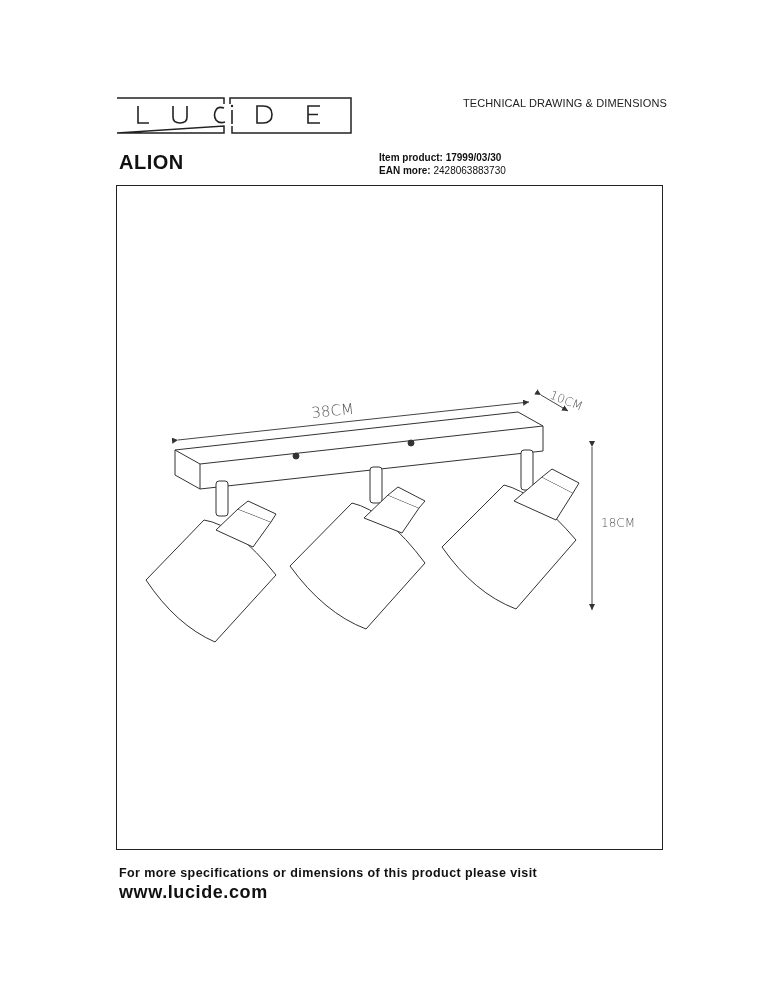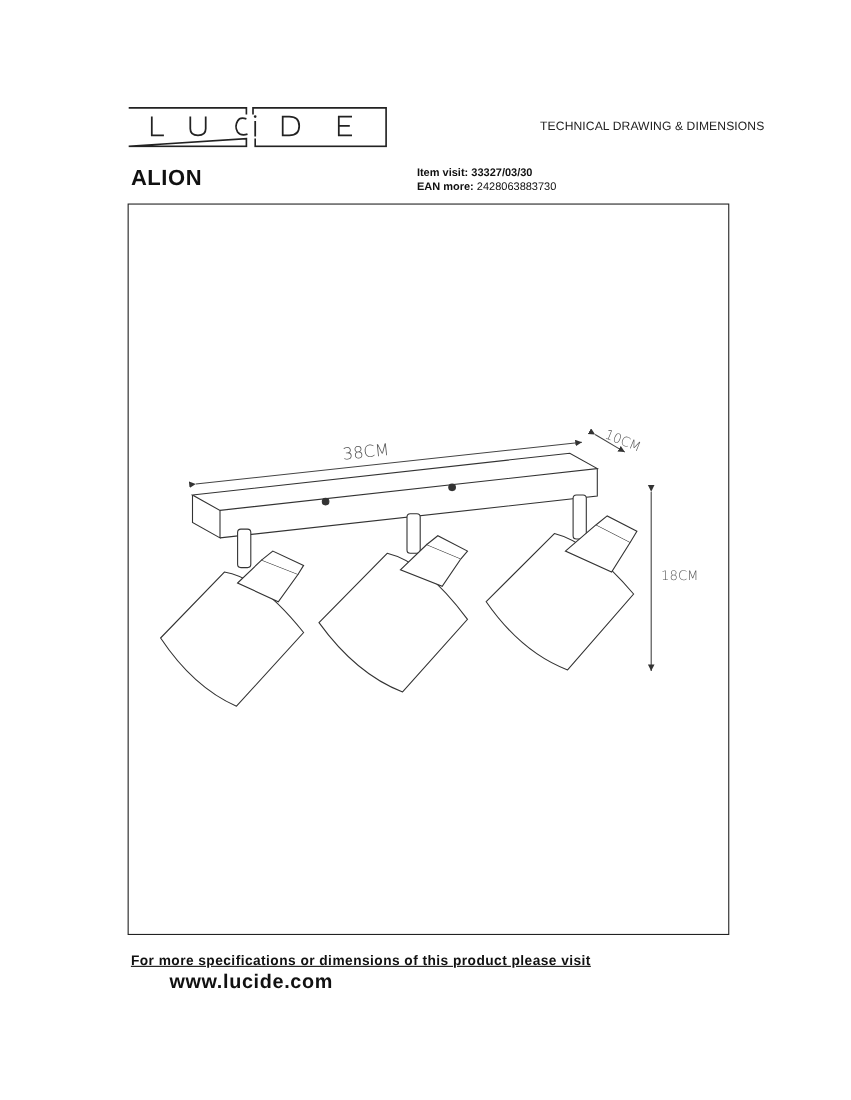--- a/index.html
+++ b/index.html
@@ -1,26 +1,26 @@
 <!DOCTYPE html>
 <html><head>
 <meta charset="utf-8">
 <style>
   html, body { margin:0; padding:0; background:#ffffff; }
   body { width:774px; height:1000px; position:relative; overflow:hidden; font-family:"Liberation Sans", sans-serif; color:#111; }
   .logo { position:absolute; left:116px; top:96px; width:236px; height:38px; }
   .logo svg { width:100%; height:100%; }
-  .header-title { position:absolute; left:463px; top:109px; font-size:11px; letter-spacing:0.1px; color:#222;margin-left:28px; }
+  .header-title { position:absolute; left:463px; top:97px; font-size:11px; letter-spacing:0.1px; color:#222; }
   .product-name { position:absolute; left:119px; top:151px; font-size:20px; font-weight:bold; letter-spacing:0.5px;text-align:right; }
   .item-info { position:absolute; left:379px; top:151px; font-size:10px; line-height:13px; }
   .item-info b { font-weight:bold; }
   .frame { position:absolute; left:116px; top:185px; width:547px; height:665px; border:1px solid #222; box-sizing:border-box; }
   .drawing { position:absolute; left:116px; top:185px; width:547px; height:665px; }
-  .footer-note { position:absolute; left:119px; top:866px; font-size:12.5px; font-weight:bold; letter-spacing:0.4px;text-decoration:underline; }
-  .footer-link { position:absolute; left:119px; top:882px; font-size:18px; font-weight:bold; letter-spacing:0.6px; color:#111; text-decoration:none;margin-left:35px; }
+  .footer-note { position:absolute; left:119px; top:866px; font-size:12.5px; font-weight:bold; letter-spacing:0.4px; }
+  .footer-link { position:absolute; left:119px; top:882px; font-size:18px; font-weight:bold; letter-spacing:0.6px; color:#111; text-decoration:none; }
   .dim-text { font-family:"DejaVu Sans", sans-serif; font-weight:200; fill:#555; }
 </style>
 </head>
 <body>
 
 <div class="logo">
   <svg viewBox="0 0 236 38" xmlns="http://www.w3.org/2000/svg">
     <path d="M1 2 H108 V8 M114 8 V2 H235 V37 H116 V30 M108 30 V37 H1 Z" fill="none" stroke="#222" stroke-width="1.5"></path>
     <g fill="none" stroke="#222" stroke-width="1.6">
       <path d="M22 10 V27 H33"></path>
@@ -32,21 +32,21 @@
     </g>
     <circle cx="116" cy="10" r="1.2" fill="#222"></circle>
   </svg>
 </div>
 
 <div class="header-title">TECHNICAL DRAWING &amp; DIMENSIONS</div>
 
 <div class="product-name">ALION</div>
 
 <div class="item-info">
-  <div><b>Item visit:</b> <b>33327/03/30</b></div>
+  <div><b>Item product:</b> <b>17999/03/30</b></div>
   <div><b>EAN more:</b> <span>2428063883730</span></div>
 </div>
 
 <div class="frame"></div>
 
 <svg class="drawing" viewBox="0 0 547 665" xmlns="http://www.w3.org/2000/svg">
   <defs>
     <marker id="arr" markerWidth="8" markerHeight="8" refX="6" refY="3" orient="auto">
       <path d="M0,0 L6,3 L0,6 Z" fill="#333"></path>
     </marker>

